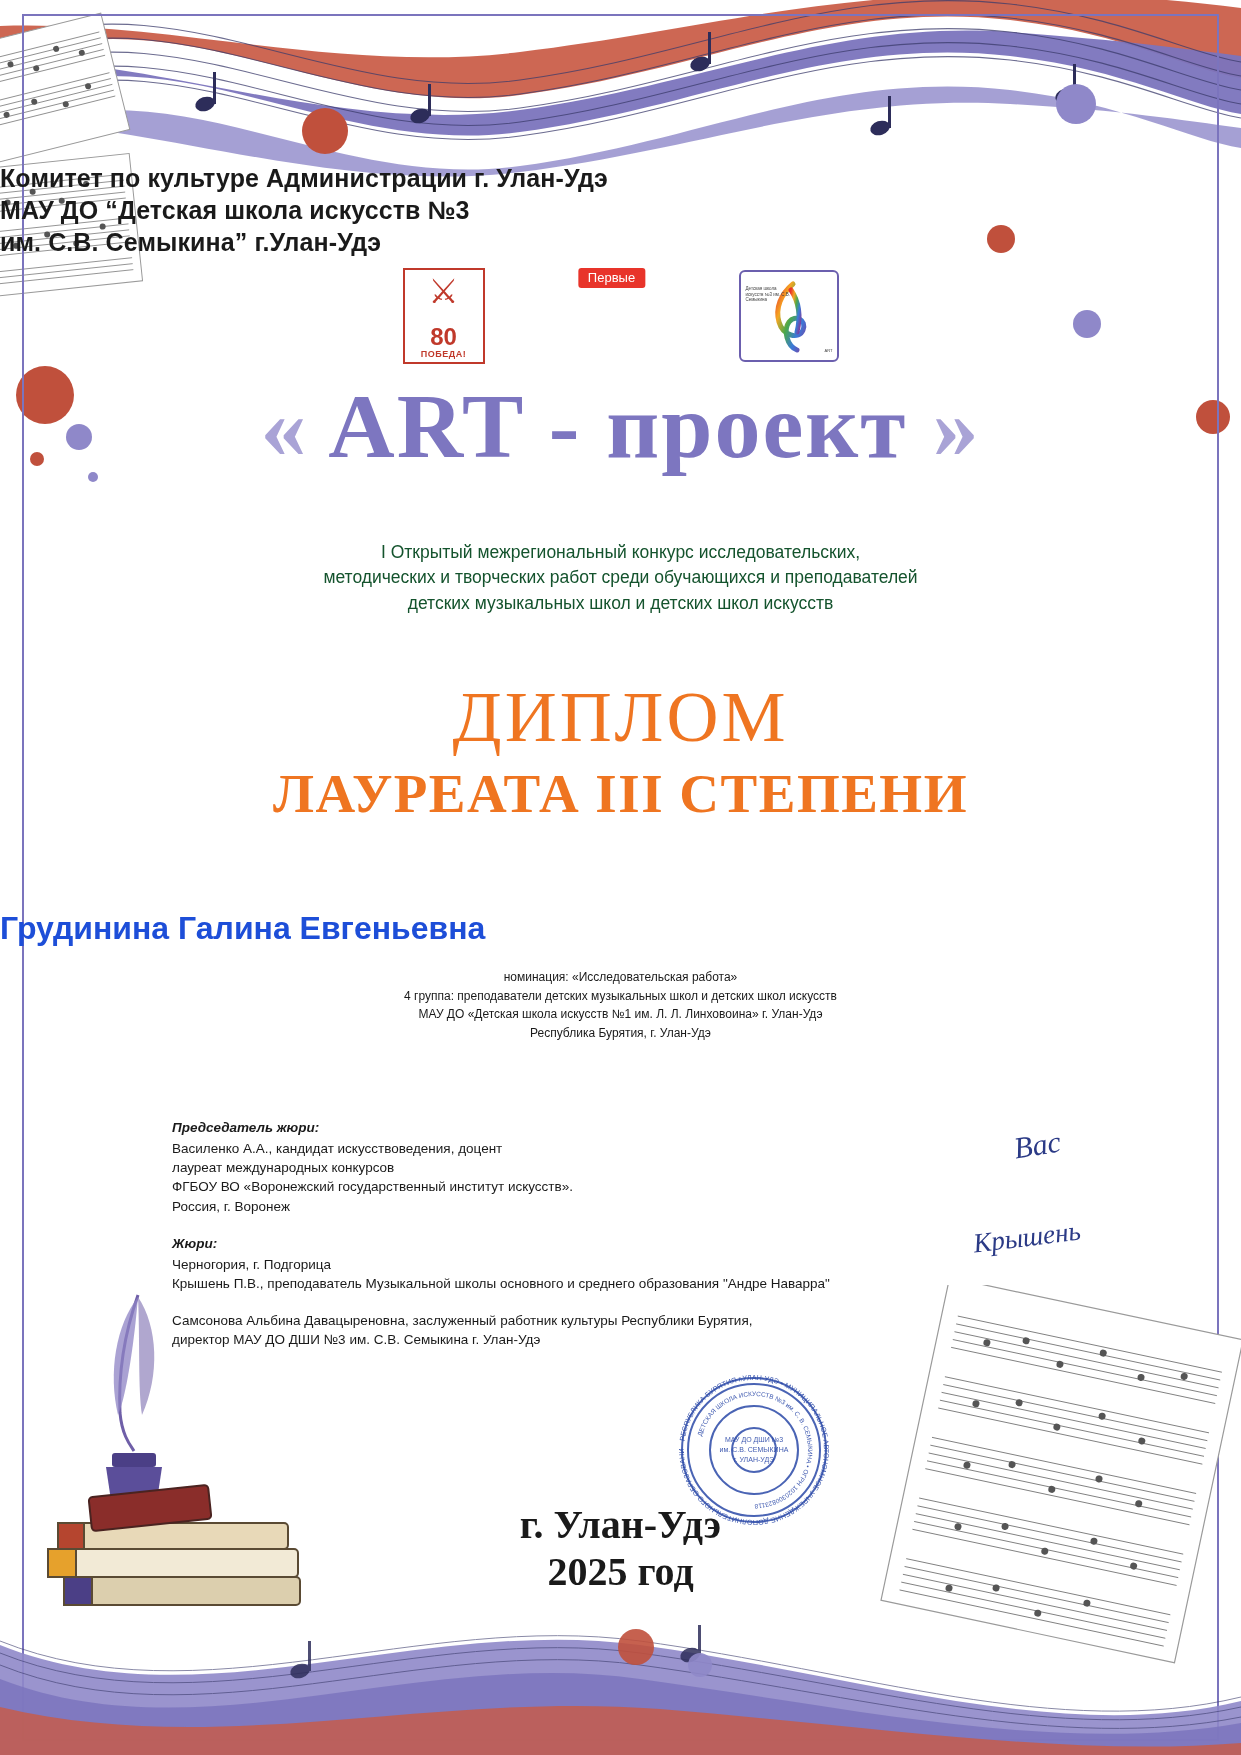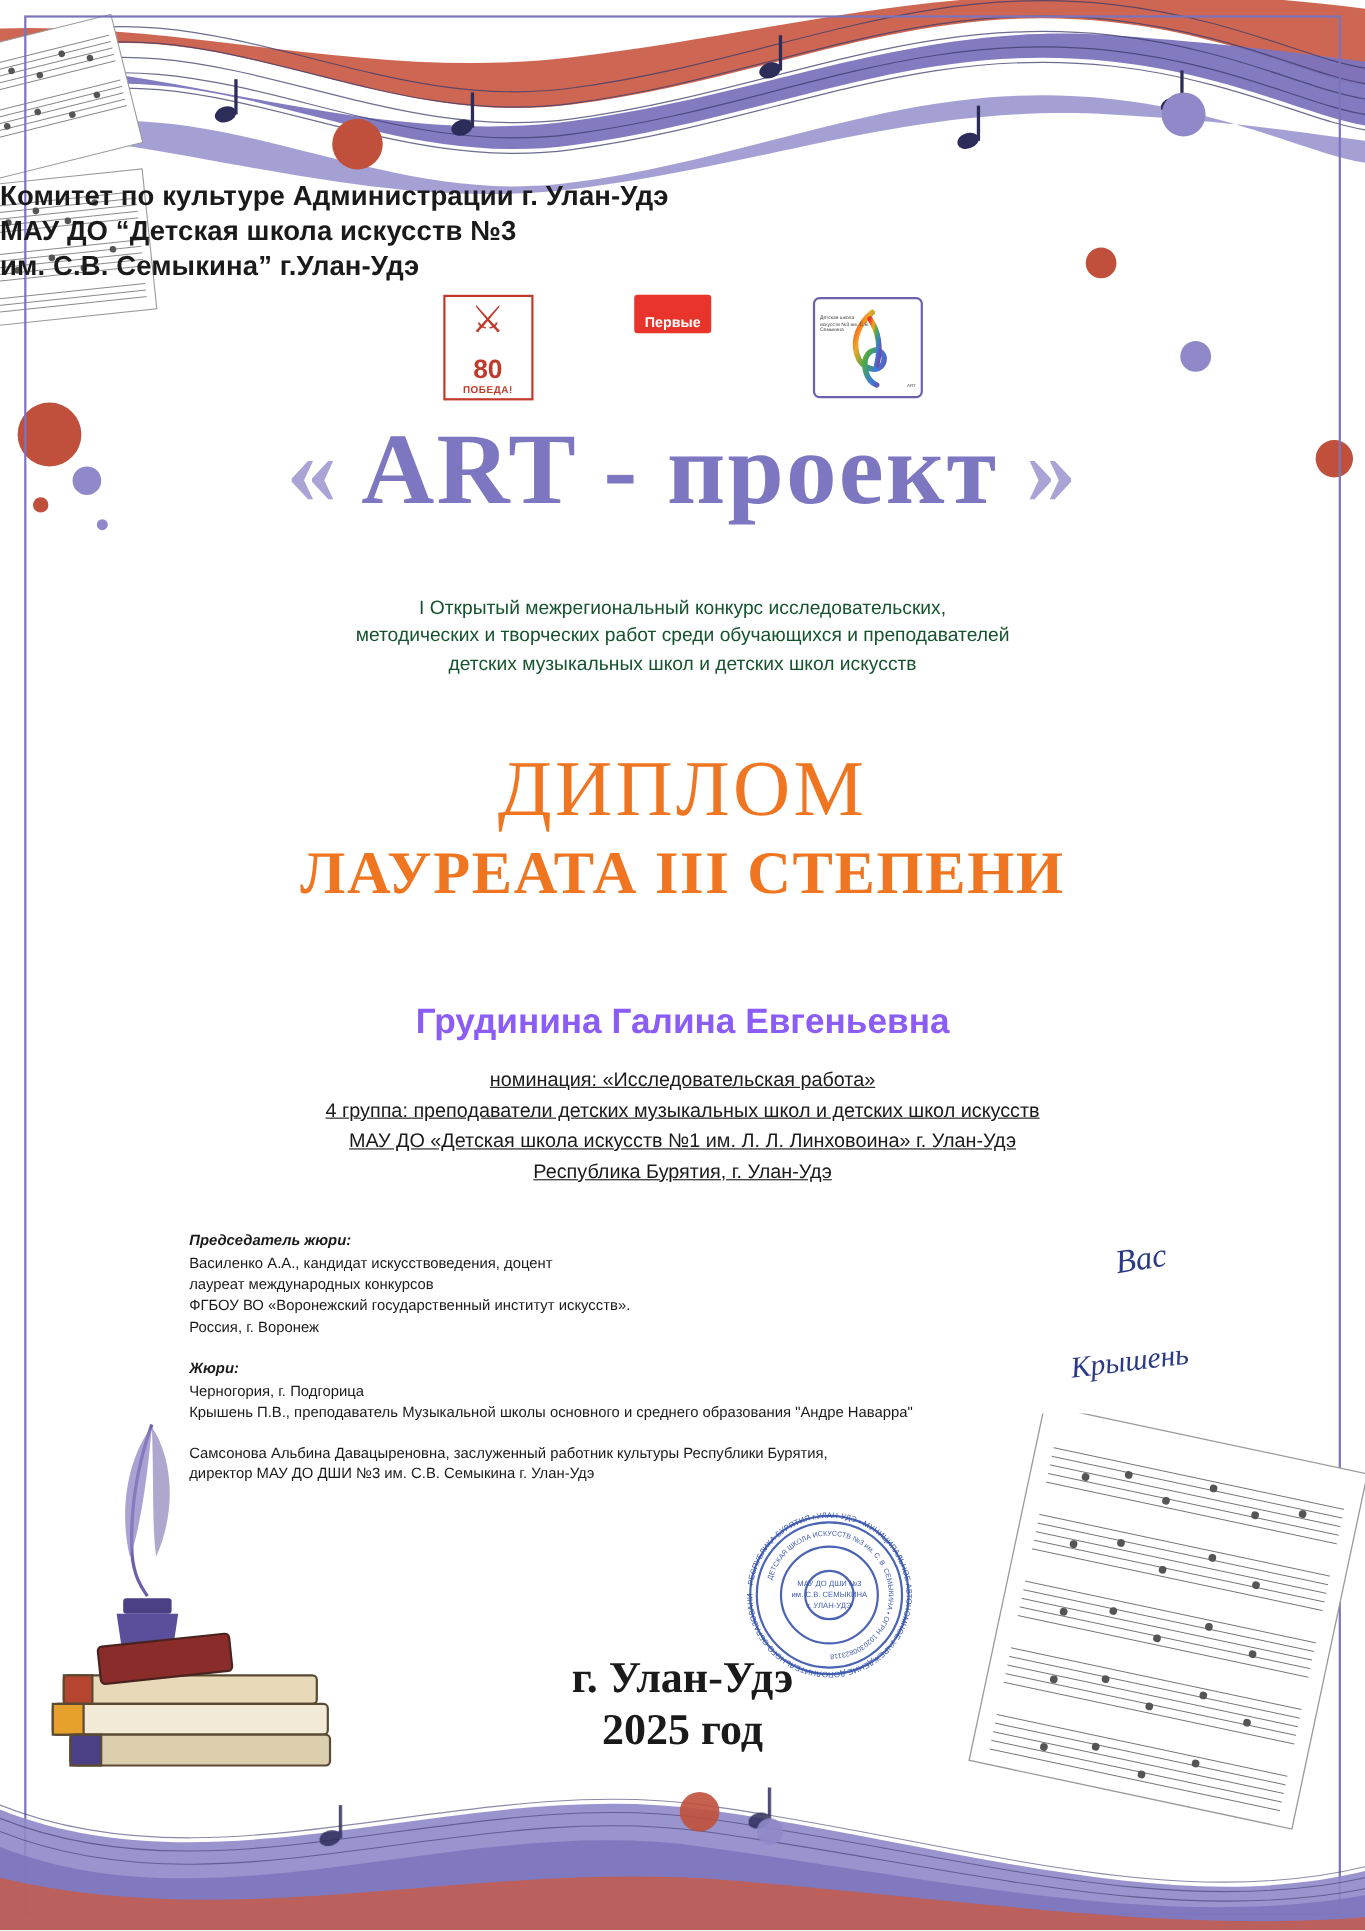--- a/index.html
+++ b/index.html
@@ -126,22 +126,22 @@
     width: 110px; height: 96px;
     position: relative;
   }
   .logo-pervye .pv-label {
     position: absolute;
     top: 0; left: 50%;
     transform: translateX(-50%);
     background: #e8342a;
     color: #ffffff;
     font-size: 13px;
-    font-weight: bold;
-    padding: 17px 10px 3px;
+    font-weight: normal;
+    padding: 2px 10px 3px;
     border-radius: 3px;
     white-space: nowrap;
   }
   .logo-pervye .pv-arrow {
     position: absolute;
     top: 24px; left: 50%;
     transform: translateX(-50%);
     width: 0; height: 0;
   }
 
@@ -227,33 +227,32 @@
   .awarded {
     position: absolute;
     left: 0; right: 0; top: 873px;
     text-align: center;
     font-size: 18px;
     color: #1a1a1a;
   }
   .laureate-name {
     position: absolute;
     left: 0; right: 0; top: 910px;
-    text-align: center;
+    text-align: left;
     font-size: 32px;
     font-weight: bold;
-    color: #8b5cf6;
+    color: #1d4ed8;
   }
   .details {
     position: absolute;
     left: 0; right: 0; top: 968px;
     text-align: center;
-    font-size: 18px;
+    font-size: 12px;
     color: #1a1a1a;
     line-height: 1.55;
-    text-decoration: underline;
   }
 
   
   .sig-block {
     position: absolute;
     left: 172px;
     top: 1118px;
     width: 760px;
     font-size: 13.5px;
     color: #1a1a1a;

